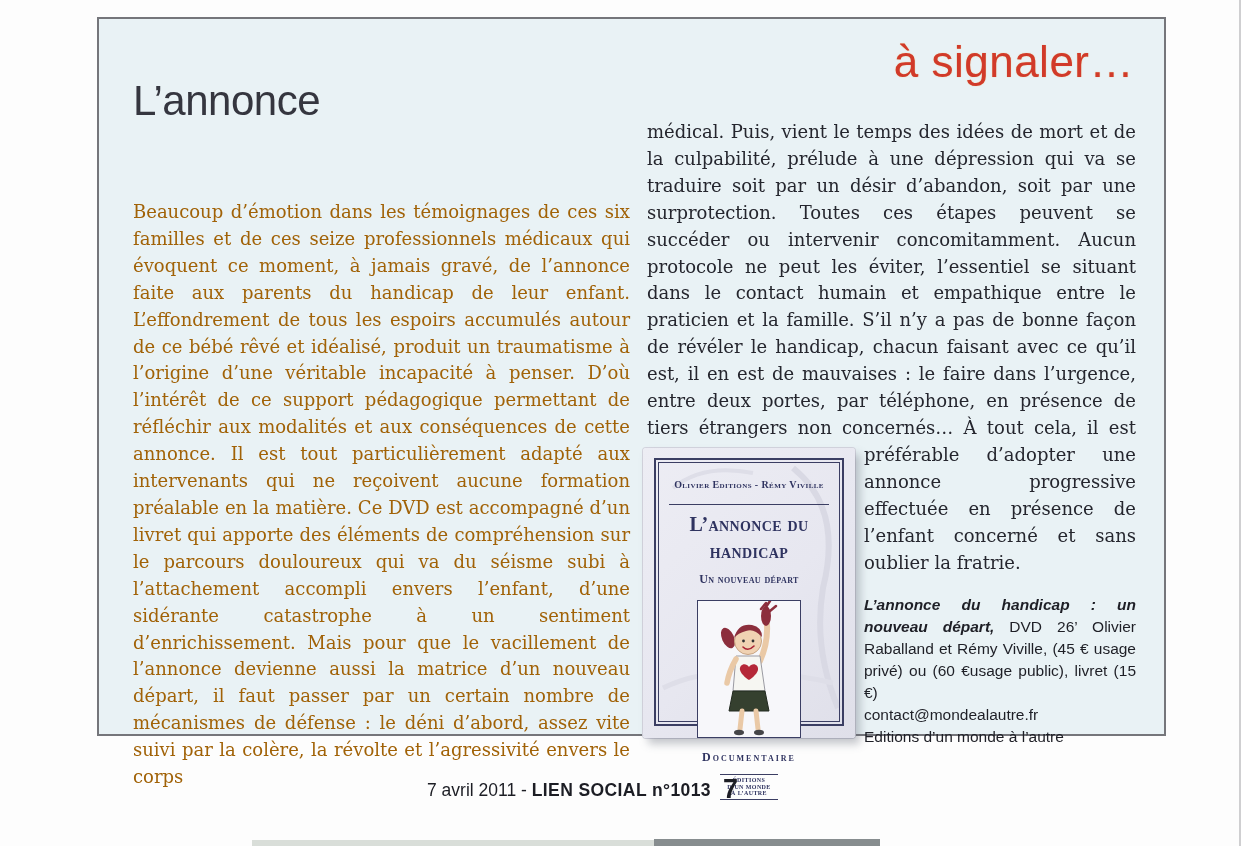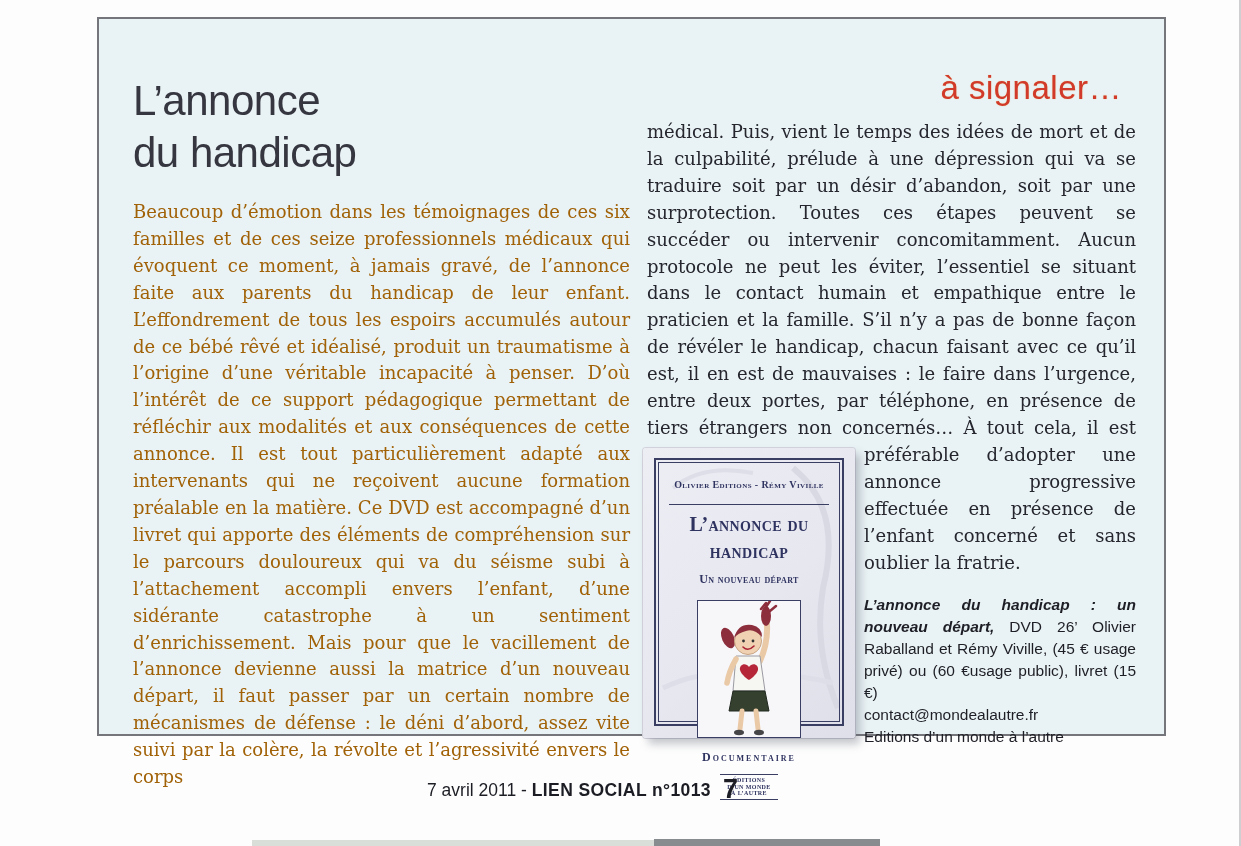--- a/index.html
+++ b/index.html
@@ -13,26 +13,25 @@
   }
   
   .panel{
     position:absolute;left:97px;top:17px;
     width:1069px;height:719px;
     background:#e9f2f5;
     border:2px solid #75767b;
     box-sizing:border-box;
   }
   .section-label{
-    position:absolute;top:18px;right:42px;
-    font-family:"Liberation Sans",sans-serif;
-    font-size:33px;letter-spacing:.5px;
+    position:absolute;top:18px;right:30px;
+    font-family:"Liberation Sans",sans-serif;
+    font-size:44px;letter-spacing:.5px;
     color:#d13a2a;
     text-shadow:0 0 1px rgba(240,160,40,.55);
-    margin-top:32px;
   }
   .title{
     position:absolute;left:34px;top:56px;margin:0;
     font-family:"Liberation Sans",sans-serif;
     font-weight:400;
     font-size:42px;line-height:52px;
     letter-spacing:-.5px;
     color:#35363f;
   }
   .col-left{
@@ -132,21 +131,21 @@
 </style>
 </head>
 <body>
 
 <div class="sheet">
 
   <div class="panel">
 
     <div class="section-label">à signaler…</div>
 
-    <h1 class="title"><span>L’annonce</span><br><span>du handicap</span></h1>
+    <h1 class="title"><span>L’annonce</span><br></h1>
 
     <div class="col-left">Beaucoup d’émotion dans les témoignages de ces six familles et de ces seize professionnels médicaux qui évoquent ce moment, à jamais gravé, de l’annonce faite aux parents du handicap de leur enfant. L’effondrement de tous les espoirs accumulés autour de ce bébé rêvé et idéalisé, produit un traumatisme à l’origine d’une véritable incapacité à penser. D’où l’intérêt de ce support pédagogique permettant de réfléchir aux modalités et aux conséquences de cette annonce. Il est tout particulièrement adapté aux intervenants qui ne reçoivent aucune formation préalable en la matière. Ce DVD est accompagné d’un livret qui apporte des éléments de compréhension sur le parcours douloureux qui va du séisme subi à l’attachement accompli envers l’enfant, d’une sidérante catastrophe à un sentiment d’enrichissement. Mais pour que le vacillement de l’annonce devienne aussi la matrice d’un nouveau départ, il faut passer par un certain nombre de mécanismes de défense : le déni d’abord, assez vite suivi par la colère, la révolte et l’agressivité envers le corps</div>
 
     <div class="col-right">
       <span>médical. Puis, vient le temps des idées de mort et de la culpabilité, prélude à une dépression qui va se traduire soit par un désir d’abandon, soit par une surprotection. Toutes ces étapes peuvent se succéder ou intervenir concomitamment. Aucun protocole ne peut les éviter, l’essentiel se situant dans le contact humain et empathique entre le praticien et la famille. S’il n’y a pas de bonne façon de révéler le handicap, chacun faisant avec ce qu’il est, il en est de mauvaises : le faire dans l’urgence, entre deux portes, par téléphone, en présence de tiers étrangers non concernés… À tout</span>
 
       <div class="dvd-float">
         <svg class="sketch-bg" viewBox="0 0 212 290" xmlns="http://www.w3.org/2000/svg">
           <path d="M150,20 Q200,60 180,140 Q170,200 195,260" stroke="#d9d9e4" stroke-width="6" fill="none"></path>
           <path d="M20,240 Q80,210 190,235" stroke="#dedee8" stroke-width="5" fill="none"></path>

